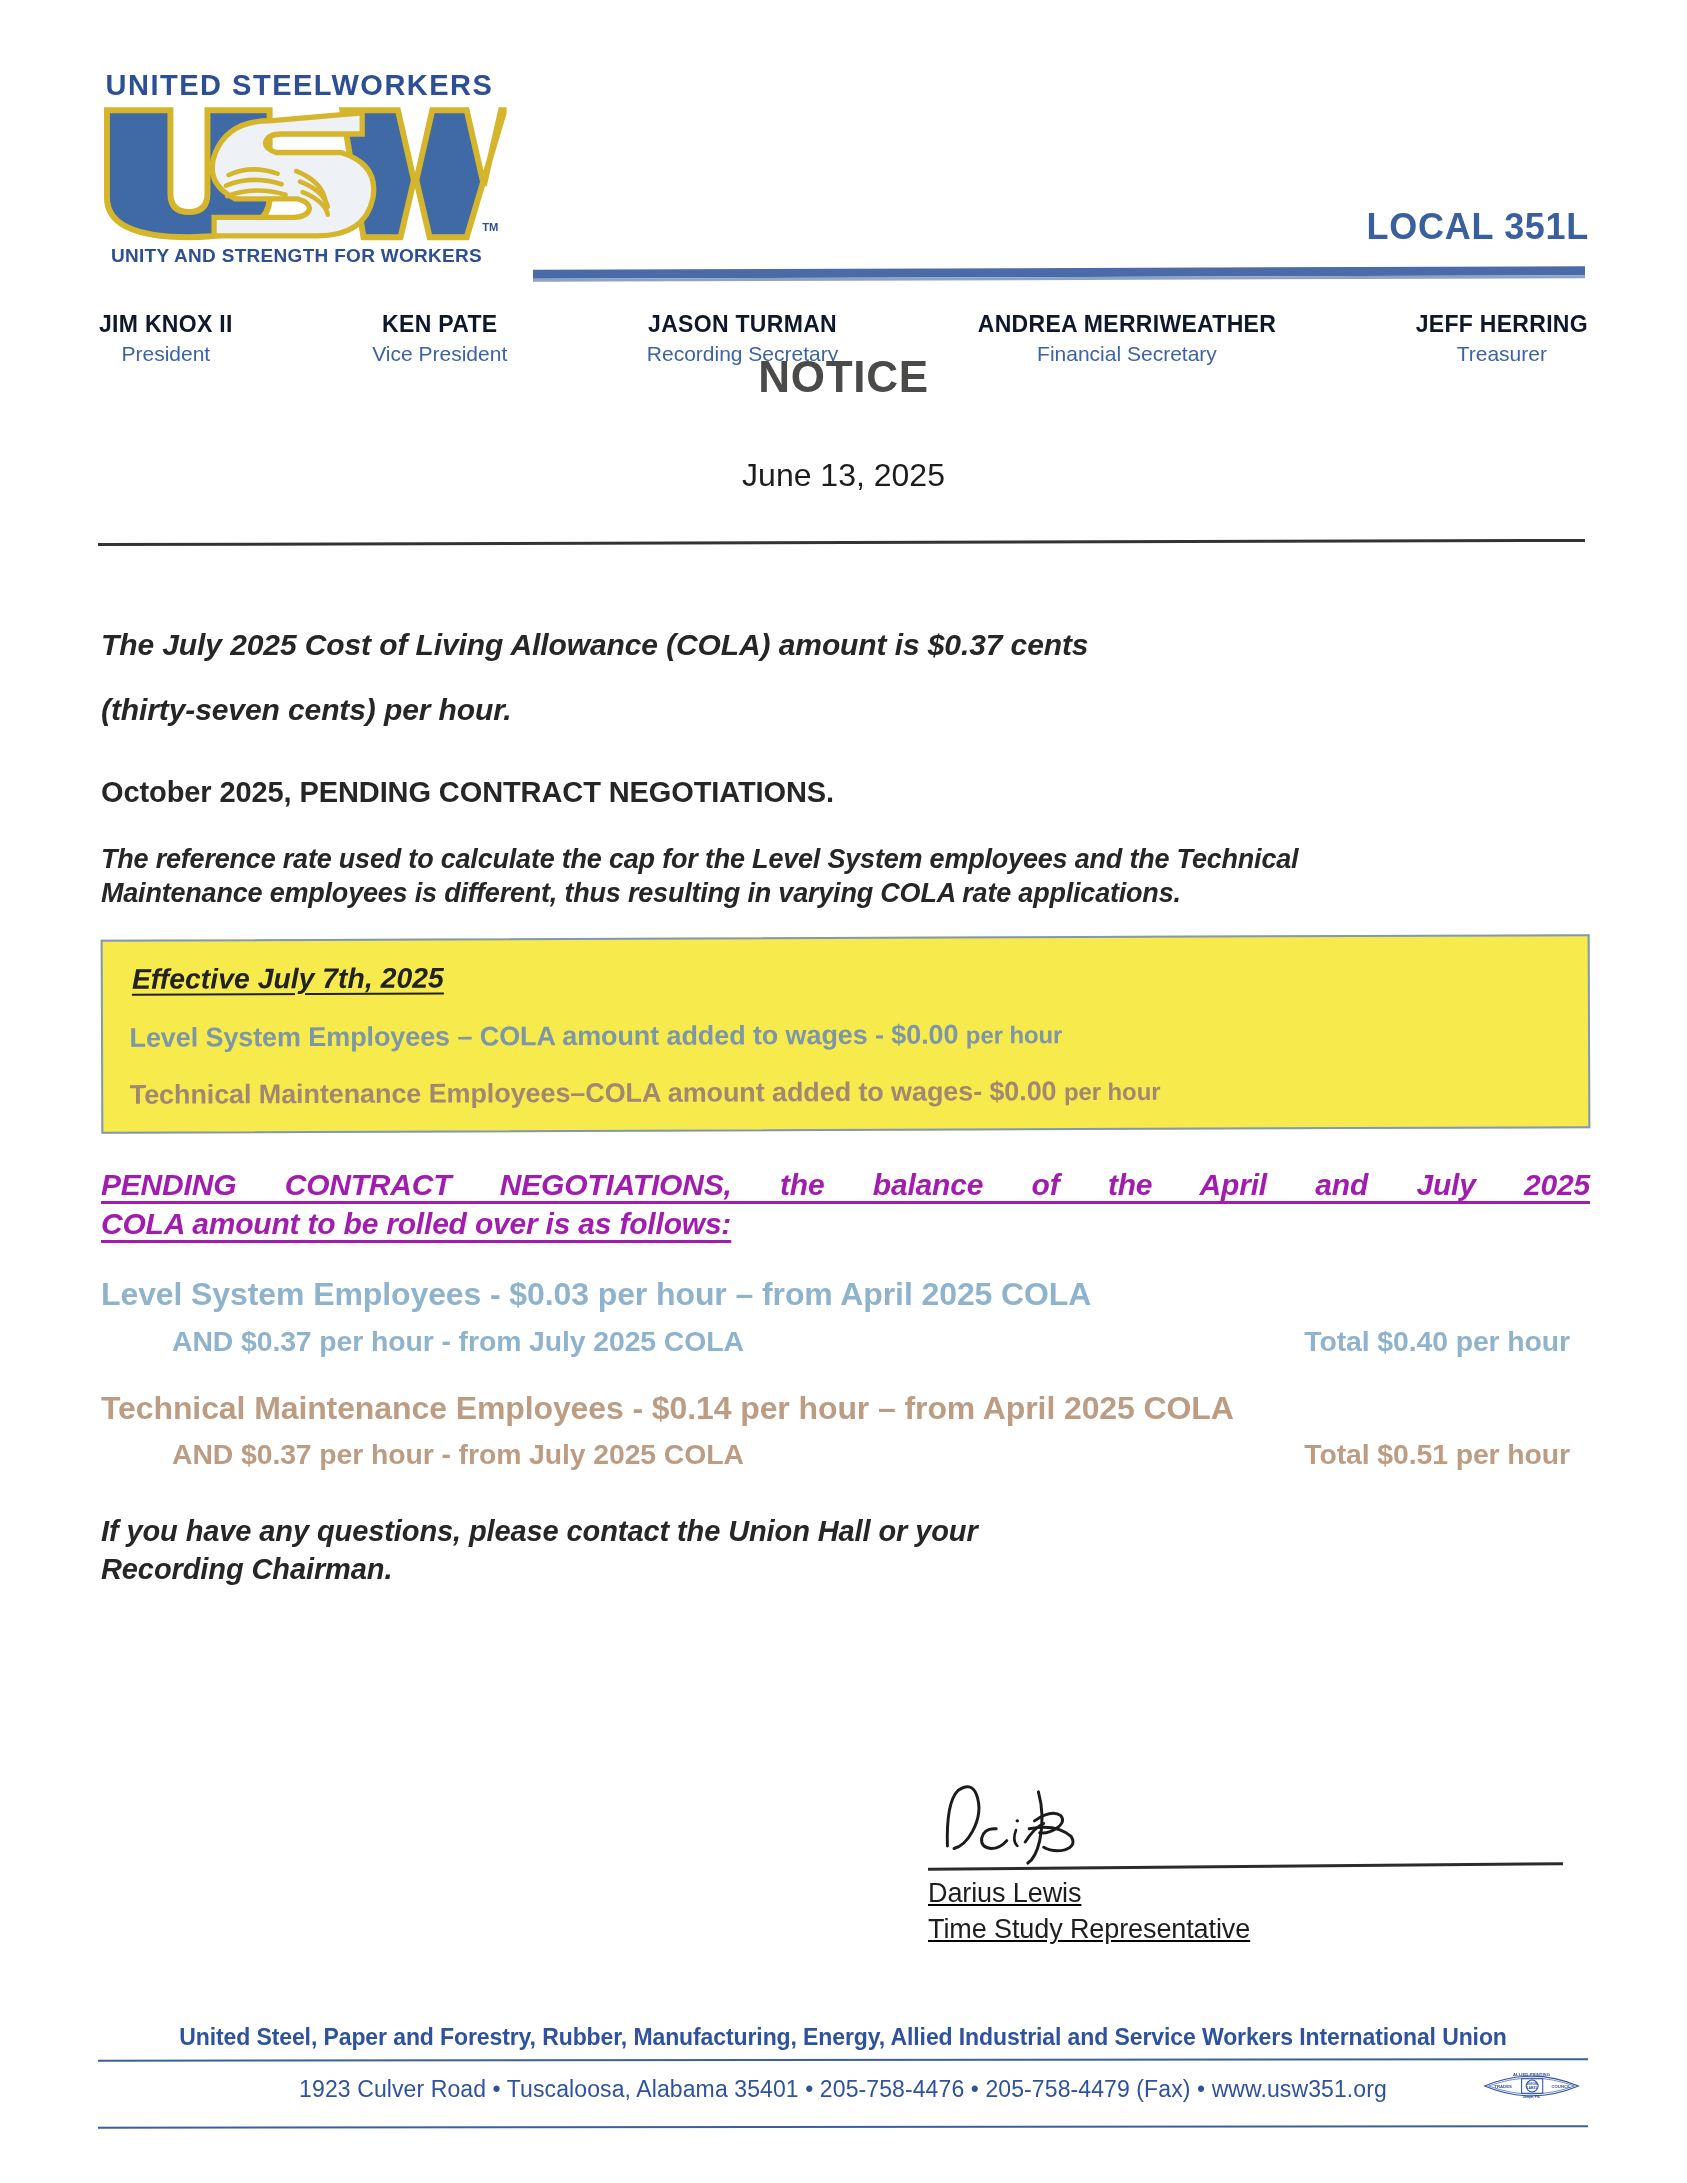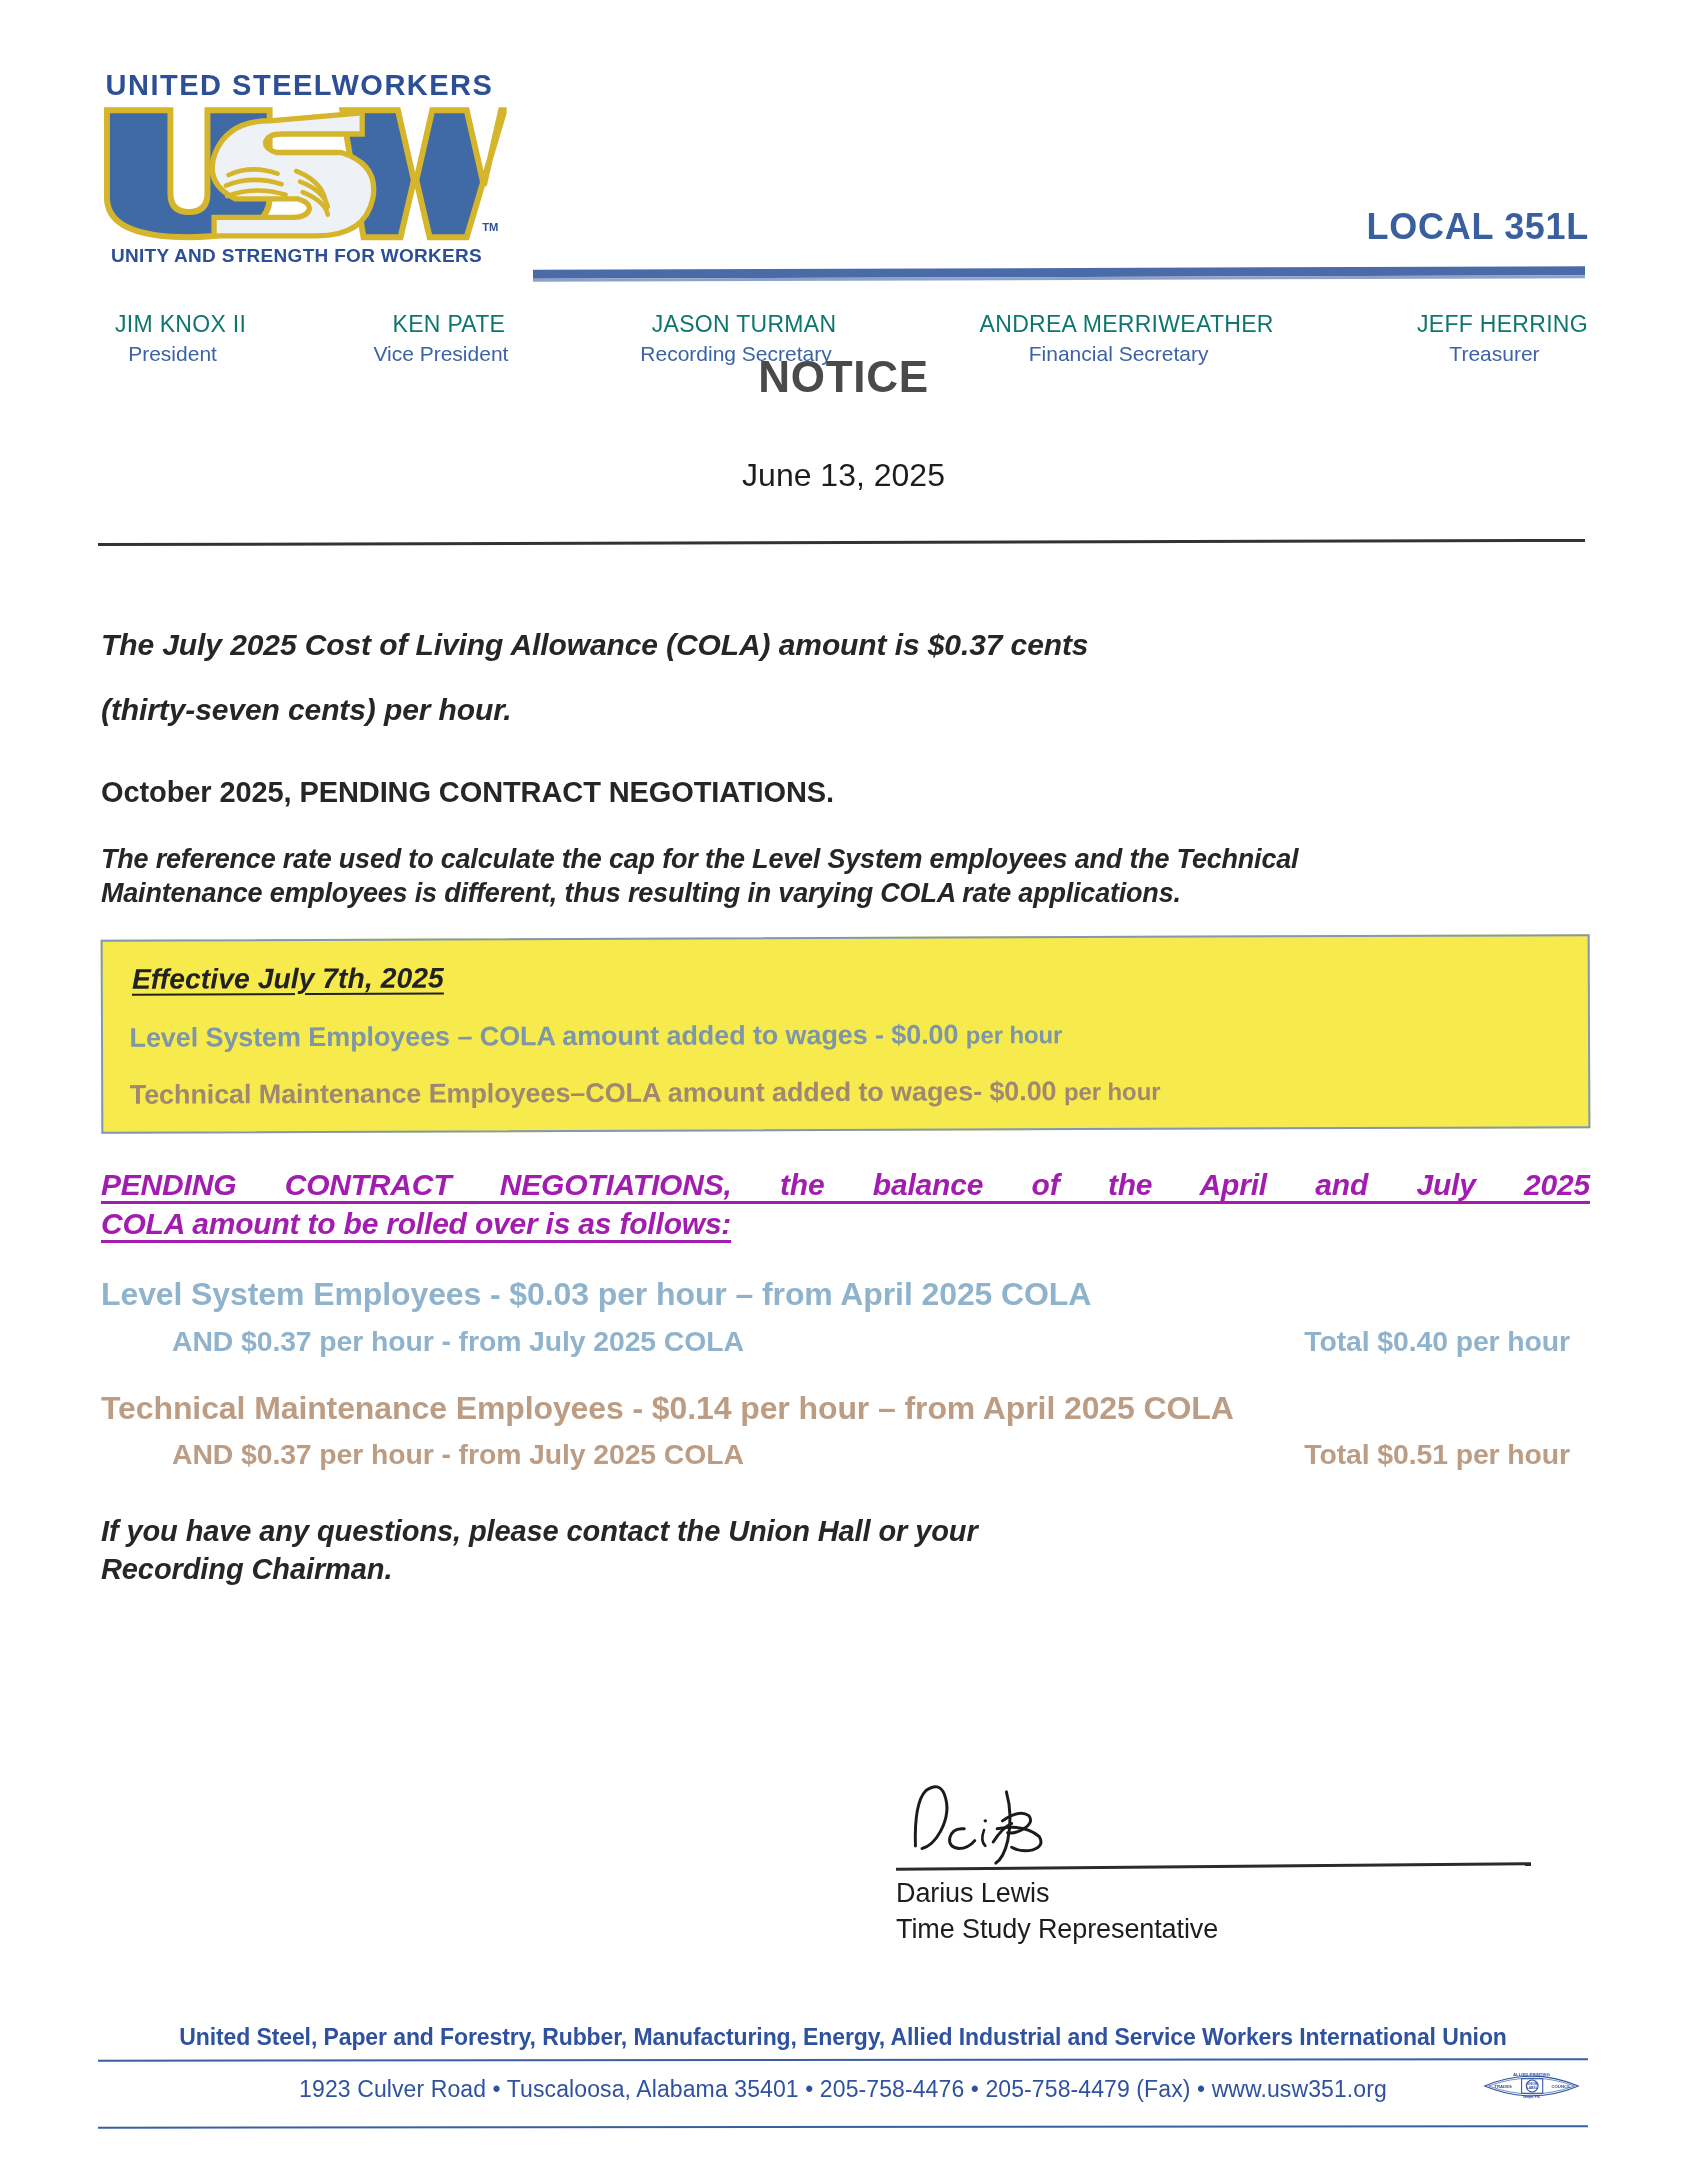--- a/index.html
+++ b/index.html
@@ -95,25 +95,24 @@
     left: 99px;
     top: 311px;
     width: 1489px;
     display: flex;
     justify-content: space-between;
     align-items: flex-start;
   }
   .officer { text-align: center; }
   .officer-name {
     font-size: 23px;
-    font-weight: normal;
-    color: #0f766e;
+    font-weight: bold;
+    color: #0f172a;
     letter-spacing: 0.3px;
     white-space: nowrap;
-    margin-left: 16px;
   }
   .officer-title {
     font-size: 21px;
     color: #3c63a5;
     margin-top: 4px;
     white-space: nowrap;
     font-weight: 300;
   }
 
   
@@ -256,23 +255,24 @@
     font-weight: bold;
     font-style: italic;
     color: #262626;
     line-height: 1.32;
     letter-spacing: -0.1px;
   }
 
   
   .sig-block {
     position: absolute;
-    left: 896px;
+    left: 928px;
     top: 1780px;
     width: 648px;
+    text-decoration: underline;
   }
   .sig-svg { display: block; margin-left: 6.6px; }
   .sig-line {
     width: 635px;
     height: 2.6px;
     background: #2b2b2b;
     transform: rotate(-0.5deg);
     margin-top: -4px;
   }
   .sig-name {

